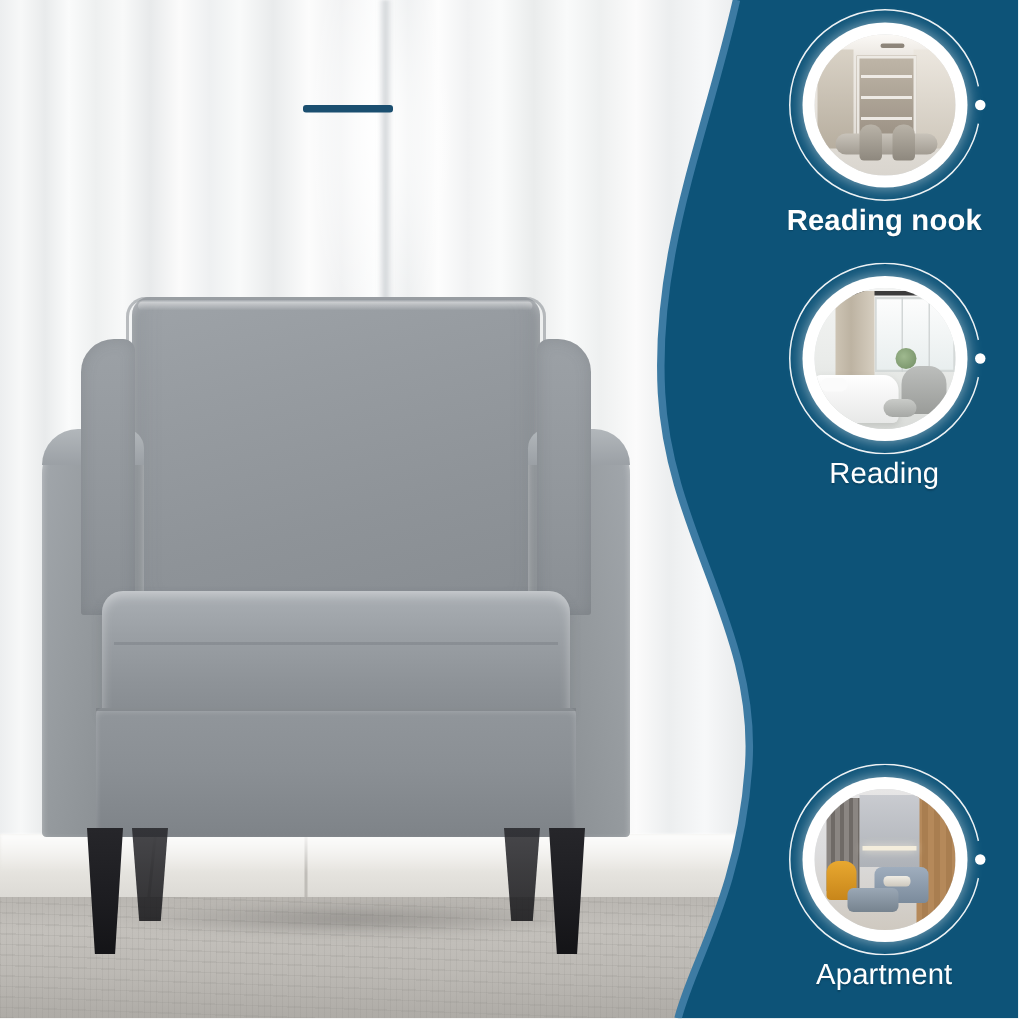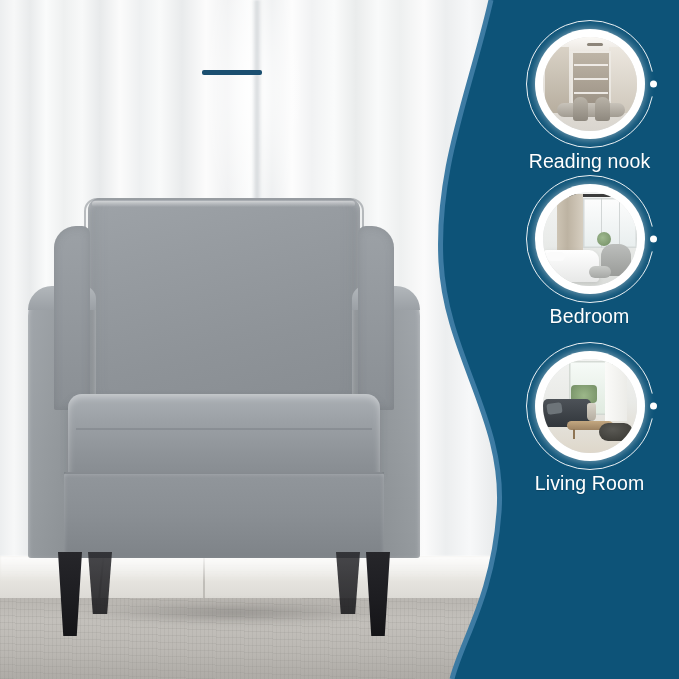--- a/index.html
+++ b/index.html
@@ -169,21 +169,21 @@
   }
   .blue-panel svg{ display:block; }
 
   
   .rail{
     position:absolute; left:500px; top:0; width:179px; height:679px;
   }
   .rail-item{
     position:absolute; left:0; width:179px; height:170px;
   }
-  .rail-item.i0{ top:20px; }
+  .rail-item.i0{ top:6px;font-weight:bold; }
   .rail-item.i1{ top:175px; }
   .rail-item.i2{ top:342px; }
   .rail-item.i3{ top:509px; }
 
   .medal{
     position:absolute; left:50%; top:0; transform:translateX(-50%);
     width:128px; height:128px;
   }
   
   .medal-outer{
@@ -494,45 +494,43 @@
             <div class="curt"></div>
             <div class="plant"></div>
             <div class="bed"></div>
             <div class="pillow"></div>
             <div class="ac"></div>
             <div class="ott"></div>
 
           </div>
         </div>
       </div>
-      <div class="rail-label">Bedroom</div>
+      <div class="rail-label">Reading</div>
     </div>
 
-    <div class="rail-item i2">
+
+    <div class="rail-item i3">
       <div class="medal">
         <div class="medal-outer"></div>
         <div class="medal-dot"></div>
         <div class="medal-ring"></div>
         <div class="medal-photo">
-          <div class="scene sc-living">
-            <div class="win"></div>
-            <div class="green"></div>
-            <div class="sheer"></div>
+          <div class="scene sc-apartment">
+            <div class="wood"></div>
+            <div class="wall"></div>
+            <div class="slats"></div>
+            <div class="strip"></div>
+            <div class="chair"></div>
             <div class="sofa"></div>
-            <div class="cush"></div>
-            <div class="vase"></div>
-            <div class="table"></div>
-            <div class="tleg a"></div>
-            <div class="tleg b"></div>
-            <div class="pouf"></div>
+            <div class="tbl"></div>
+            <div class="ott"></div>
 
           </div>
         </div>
       </div>
-      <div class="rail-label">Living Room</div>
+      <div class="rail-label">Apartment</div>
     </div>
 
-
   </div>
 
   <div class="headline-rule"></div>
 
 </div>
 
 </body></html>

